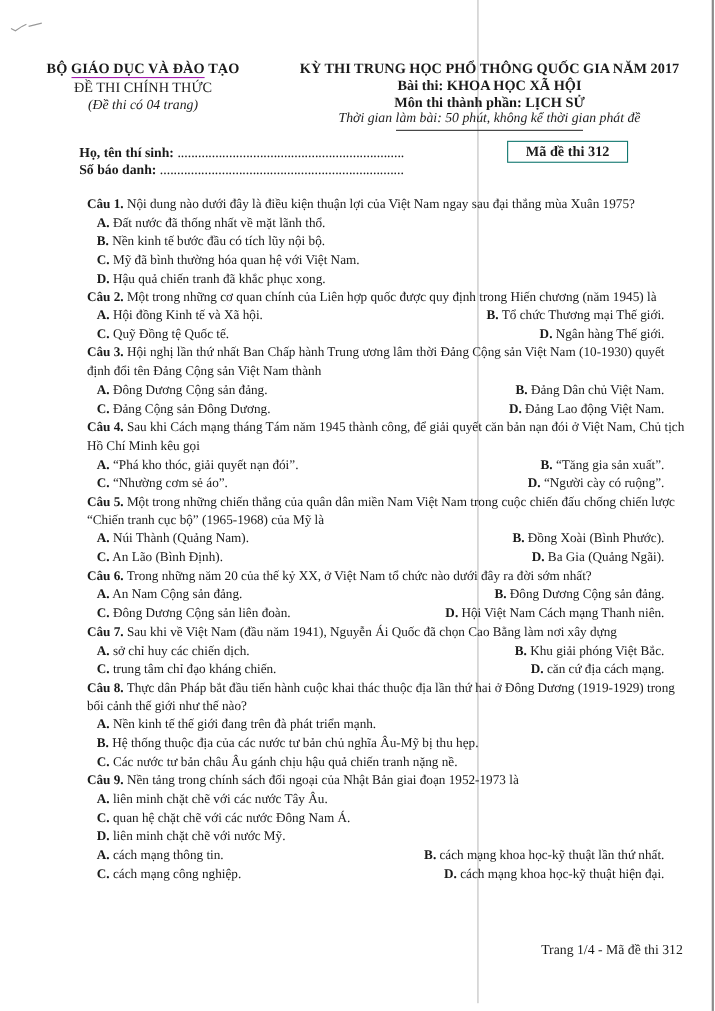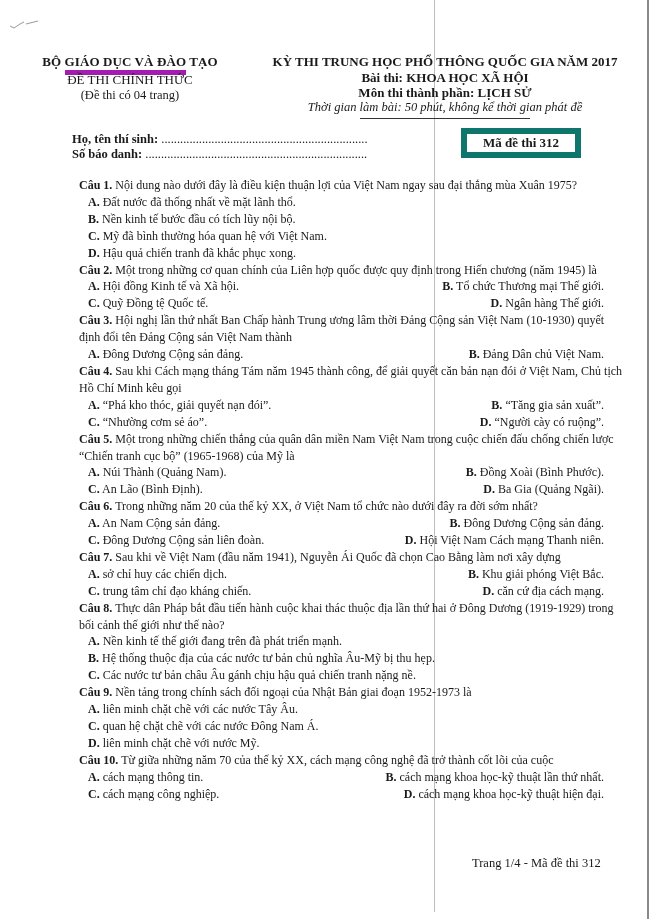--- a/index.html
+++ b/index.html
@@ -6,43 +6,43 @@
     body {
       width: 650px; height: 919px; background: #ffffff; position: relative; overflow: hidden;
       font-family: "Liberation Serif", "DejaVu Serif", serif; color: #1a1a1a;
     }
     .fold-line { position: absolute; left: 434px; top: 0; width: 1px; height: 912px; background: #bdbdbd; }
     .edge-line { position: absolute; left: 647px; top: 0; width: 2px; height: 919px; background: #8a8a8a; }
     .scribble { position: absolute; left: 8px; top: 18px; width: 40px; height: 12px; }
 
     .hdr-left { position: absolute; left: 30px; top: 54px; width: 200px; text-align: center; }
     .hdr-left .ministry { font-weight: bold; font-size: 13px; letter-spacing: 0.1px; }
-    .hdr-left .ministry .ul { border-bottom: 5px solid #a21caf; padding-bottom: 1px; }
+    .hdr-left .ministry .ul { border-bottom: 1px solid #a21caf; padding-bottom: 1px; }
     .hdr-left .official { font-size: 13px; margin-top: 2px; }
-    .hdr-left .pages { font-size: 12.5px; margin-top: 0px; }
+    .hdr-left .pages { font-size: 12.5px; font-style: italic; margin-top: 0px; }
 
     .hdr-right { position: absolute; left: 260px; top: 54px; width: 370px; text-align: center; }
     .hdr-right .exam { font-weight: bold; font-size: 13px; }
     .hdr-right .sub { font-weight: bold; font-size: 13px; line-height: 15px; }
     .hdr-right .time { font-style: italic; font-size: 12.5px; line-height: 15px; }
     .hdr-right .rule { width: 170px; margin: 3px auto 0; border-top: 1px solid #333; }
 
     .cand { position: absolute; left: 72px; top: 132px; font-size: 12.5px; line-height: 15px; }
     .cand .lbl { font-weight: bold; }
-    .code-box { position: absolute; left: 461px; top: 128px; width: 108px; height: 18px; border: 6px solid #0f766e;
+    .code-box { position: absolute; left: 461px; top: 128px; width: 108px; height: 18px; border: 1px solid #0f766e;
       font-weight: bold; font-size: 13px; text-align: center; line-height: 18px; }
 
     .questions { position: absolute; left: 79px; top: 177px; width: 548px; font-size: 12px; line-height: 16.9px; }
     .q-stem .qnum { font-weight: bold; }
     .opt { padding-left: 9px; }
     .opt .letter { font-weight: bold; }
     .opt-row { display: flex; }
     .opt-row .opt { width: 258px; flex: none; }
     .opt-row .opt + .opt { padding-left: 0; text-align: right; }
-    .footer { position: absolute; left: 472px; top: 856px; font-size: 12.5px; text-align: right; }
+    .footer { position: absolute; left: 492px; top: 856px; font-size: 12.5px; text-align: right; }
   </style>
 </head>
 <body>
 
 <div class="fold-line"></div>
 <div class="edge-line"></div>
 <svg class="scribble" viewBox="0 0 40 12">
   <path d="M2 8 L6 10 L12 6 L16 4 M18 6 L30 3" stroke="#999" stroke-width="1" fill="none"></path>
 </svg>
 
@@ -85,20 +85,24 @@
     <div class="opt-row">
       <div class="opt"><span class="letter">C.</span><span> Quỹ Đồng tệ Quốc tế.</span></div>
       <div class="opt"><span class="letter">D.</span><span> Ngân hàng Thế giới.</span></div>
     </div>
   </div>
   <div>
     <div class="q-stem"><span class="qnum">Câu 3.</span><span> Hội nghị lần thứ nhất Ban Chấp hành Trung ương lâm thời Đảng Cộng sản Việt Nam (10-1930) quyết định đổi tên Đảng Cộng sản Việt Nam thành</span></div>
     <div class="opt-row">
       <div class="opt"><span class="letter">A.</span><span> Đông Dương Cộng sản đảng.</span></div>
       <div class="opt"><span class="letter">B.</span><span> Đảng Dân chủ Việt Nam.</span></div>
+    </div>
+    <div class="opt-row">
+      <div class="opt"><span class="letter">C.</span><span> Đảng Cộng sản Đông Dương.</span></div>
+      <div class="opt"><span class="letter">D.</span><span> Đảng Lao động Việt Nam.</span></div>
     </div>
   </div>
   <div>
     <div class="q-stem"><span class="qnum">Câu 4.</span><span> Sau khi Cách mạng tháng Tám năm 1945 thành công, để giải quyết căn bản nạn đói ở Việt Nam, Chủ tịch Hồ Chí Minh kêu gọi</span></div>
     <div class="opt-row">
       <div class="opt"><span class="letter">A.</span><span> “Phá kho thóc, giải quyết nạn đói”.</span></div>
       <div class="opt"><span class="letter">B.</span><span> “Tăng gia sản xuất”.</span></div>
     </div>
     <div class="opt-row">
       <div class="opt"><span class="letter">C.</span><span> “Nhường cơm sẻ áo”.</span></div>
@@ -146,21 +150,20 @@
     <div class="opt"><span class="letter">C.</span><span> Các nước tư bản châu Âu gánh chịu hậu quả chiến tranh nặng nề.</span></div>
   </div>
   <div>
     <div class="q-stem"><span class="qnum">Câu 9.</span><span> Nền tảng trong chính sách đối ngoại của Nhật Bản giai đoạn 1952-1973 là</span></div>
     <div class="opt"><span class="letter">A.</span><span> liên minh chặt chẽ với các nước Tây Âu.</span></div>
     <div class="opt"><span class="letter">C.</span><span> quan hệ chặt chẽ với các nước Đông Nam Á.</span></div>
     <div class="opt"><span class="letter">D.</span><span> liên minh chặt chẽ với nước Mỹ.</span></div>
   </div>
 
   <div>
-    <div class="q-stem"><span class="qnum">Câu 10.</span><span> Từ giữa những năm 70 của thế kỷ XX, cách mạng công nghệ đã trở thành cốt lõi của cuộc</span></div>
     <div class="opt-row">
       <div class="opt"><span class="letter">A.</span><span> cách mạng thông tin.</span></div>
       <div class="opt"><span class="letter">B.</span><span> cách mạng khoa học-kỹ thuật lần thứ nhất.</span></div>
     </div>
     <div class="opt-row">
       <div class="opt"><span class="letter">C.</span><span> cách mạng công nghiệp.</span></div>
       <div class="opt"><span class="letter">D.</span><span> cách mạng khoa học-kỹ thuật hiện đại.</span></div>
     </div>
   </div>
 </div>

